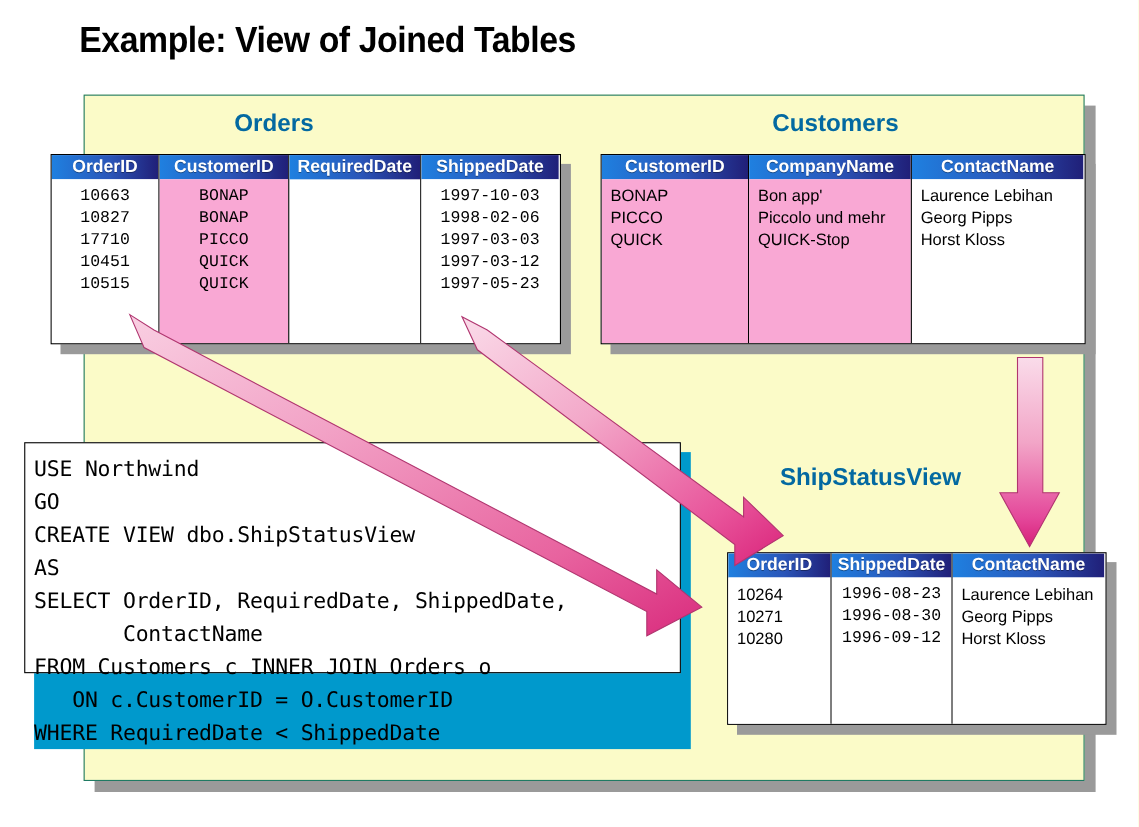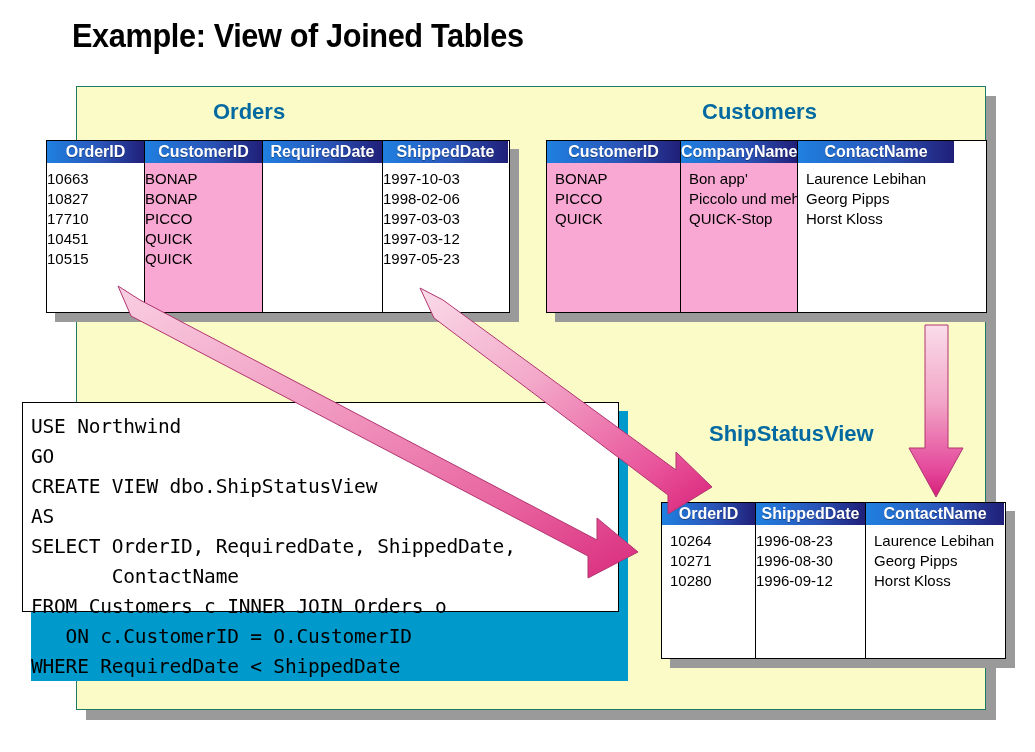--- a/index.html
+++ b/index.html
@@ -65,21 +65,21 @@
     background:linear-gradient(to right,#1f80e0 0%,#2a55b8 55%,#201f78 100%);
     text-shadow:0 1px 0 rgba(0,0,0,.35);
   }
   .col .hdr.ital{}
   .col .body{flex:1;padding-top:6px;box-sizing:border-box;}
   .cell{
     height:20px;line-height:20px;font-size:15px;color:#000;
     white-space:nowrap;overflow:hidden;
     font-family:"Liberation Sans", sans-serif;
   }
-  .cell.c{}
+  .cell.c{text-align:center;font-family:Liberation Mono, monospace;}
   .cell.l{text-align:left;padding-left:8px;}
   .bg-gray1{background:#f9a8d4;}
   .bg-gray2{background:#dcdcdc;}
   .bg-white{background:#ffffff;}
 
   
   .sql-shadow{
     position:absolute;left:31px;top:411px;width:597px;height:270px;
     background:#0099cc;
   }
@@ -153,21 +153,21 @@
   <div class="tbl-shadow" style="left:555px;top:149px;width:441px;height:173px;"></div>
   <div class="tbl" id="tbl-customers" style="left:546px;top:140px;width:441px;height:173px;">
       <div class="col" style="width: 133px;">
         <div class="hdr ital">CustomerID</div>
         <div class="body bg-gray1">
           <div class="cell l">BONAP</div>
           <div class="cell l">PICCO</div>
           <div class="cell l">QUICK</div>
         </div>
       </div>
-      <div class="col" style="width: 117px;">
+      <div class="col" style="width: 148px;">
         <div class="hdr ital">CompanyName</div>
         <div class="body bg-gray1">
           <div class="cell l">Bon app'</div>
           <div class="cell l">Piccolo und mehr</div>
           <div class="cell l">QUICK-Stop</div>
         </div>
       </div>
       <div class="col" style="width: 157px;">
         <div class="hdr ital">ContactName</div>
         <div class="body bg-white">

